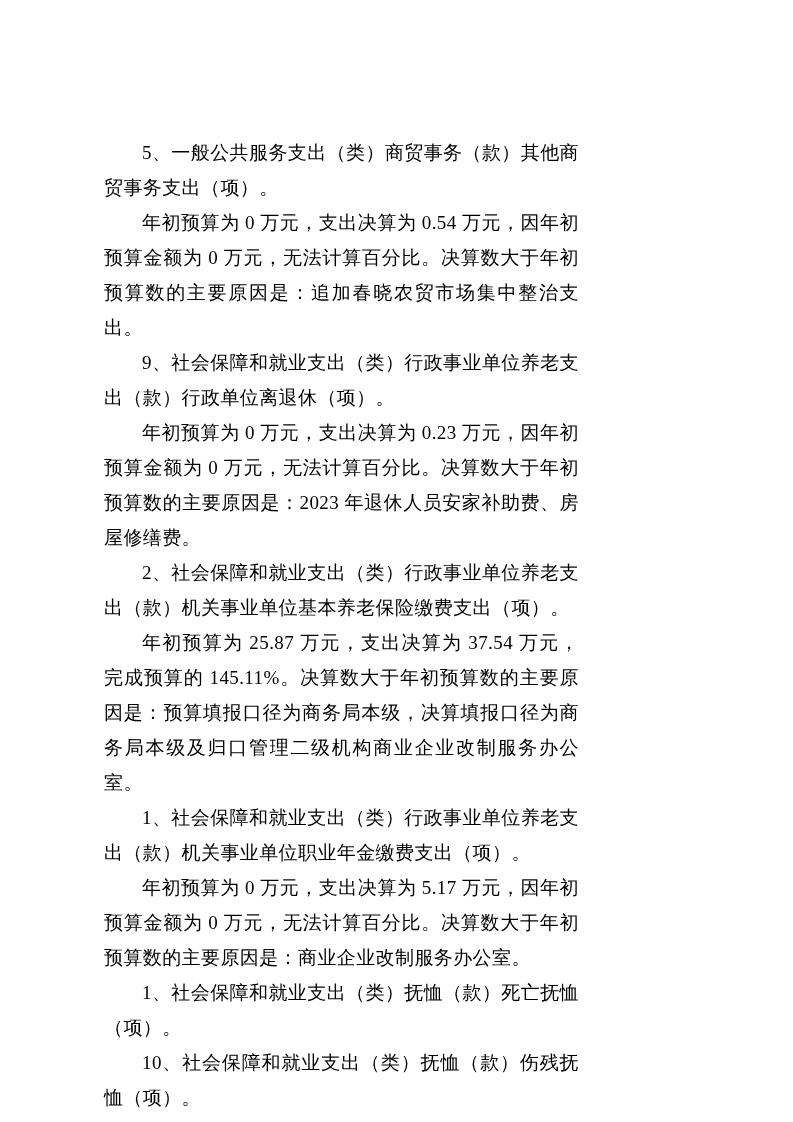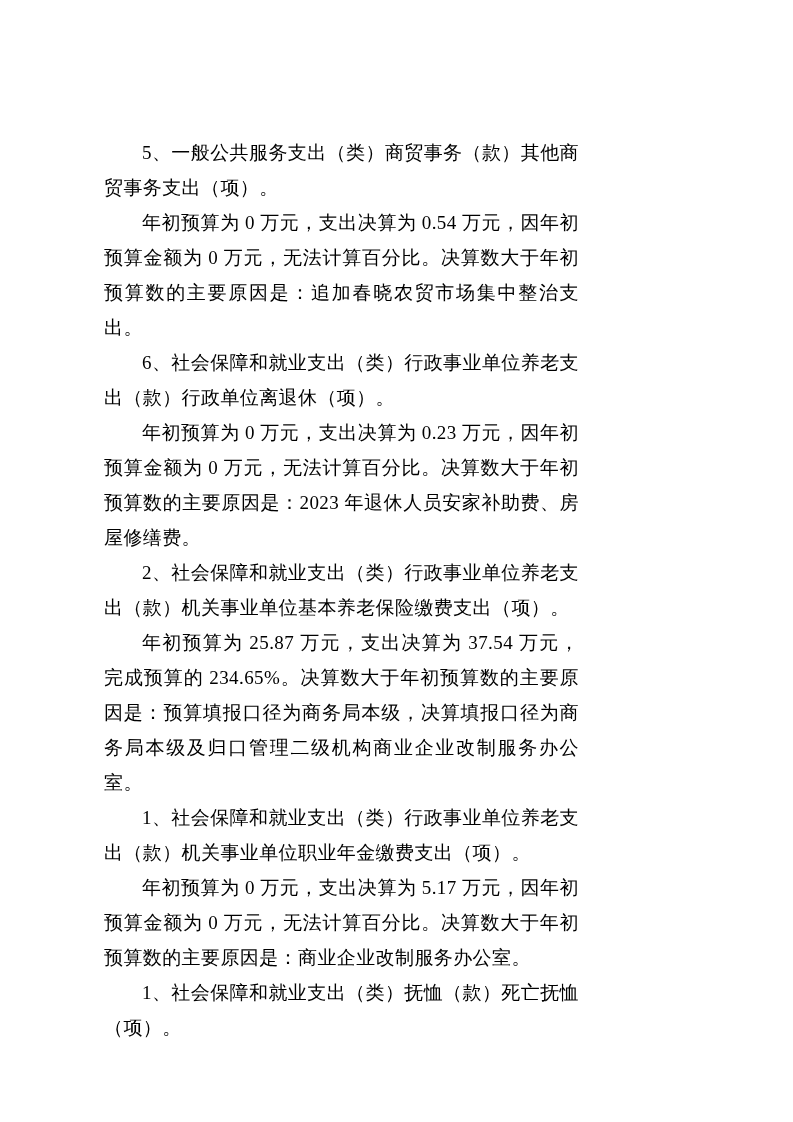--- a/index.html
+++ b/index.html
@@ -32,20 +32,21 @@
     letter-spacing: 0.4px;
     word-break: break-all;
   }
 </style>
 </head>
 <body>
 
 <div class="page">
   <p>5、一般公共服务支出（类）商贸事务（款）其他商贸事务支出（项）。</p>
   <p>年初预算为 0 万元，支出决算为 0.54 万元，因年初预算金额为 0 万元，无法计算百分比。决算数大于年初预算数的主要原因是：追加春晓农贸市场集中整治支出。</p>
-  <p>6、社会保障和就业支出（类）行政事业单位养老支出（款）行政单位离退休（项）。</p>
+  <p>9、社会保障和就业支出（类）行政事业单位养老支出（款）行政单位离退休（项）。</p>
   <p>年初预算为 0 万元，支出决算为 0.23 万元，因年初预算金额为 0 万元，无法计算百分比。决算数大于年初预算数的主要原因是：2023 年退休人员安家补助费、房屋修缮费。</p>
   <p>2、社会保障和就业支出（类）行政事业单位养老支出（款）机关事业单位基本养老保险缴费支出（项）。</p>
-  <p>年初预算为 25.87 万元，支出决算为 37.54 万元，完成预算的 234.65%。决算数大于年初预算数的主要原因是：预算填报口径为商务局本级，决算填报口径为商务局本级及归口管理二级机构商业企业改制服务办公室。</p>
+  <p>年初预算为 25.87 万元，支出决算为 37.54 万元，完成预算的 145.11%。决算数大于年初预算数的主要原因是：预算填报口径为商务局本级，决算填报口径为商务局本级及归口管理二级机构商业企业改制服务办公室。</p>
   <p>1、社会保障和就业支出（类）行政事业单位养老支出（款）机关事业单位职业年金缴费支出（项）。</p>
   <p>年初预算为 0 万元，支出决算为 5.17 万元，因年初预算金额为 0 万元，无法计算百分比。决算数大于年初预算数的主要原因是：商业企业改制服务办公室。</p>
   <p>1、社会保障和就业支出（类）抚恤（款）死亡抚恤（项）。</p>
+  <p>10、社会保障和就业支出（类）抚恤（款）伤残抚恤（项）。</p>
 </div>
 
 </body></html>

